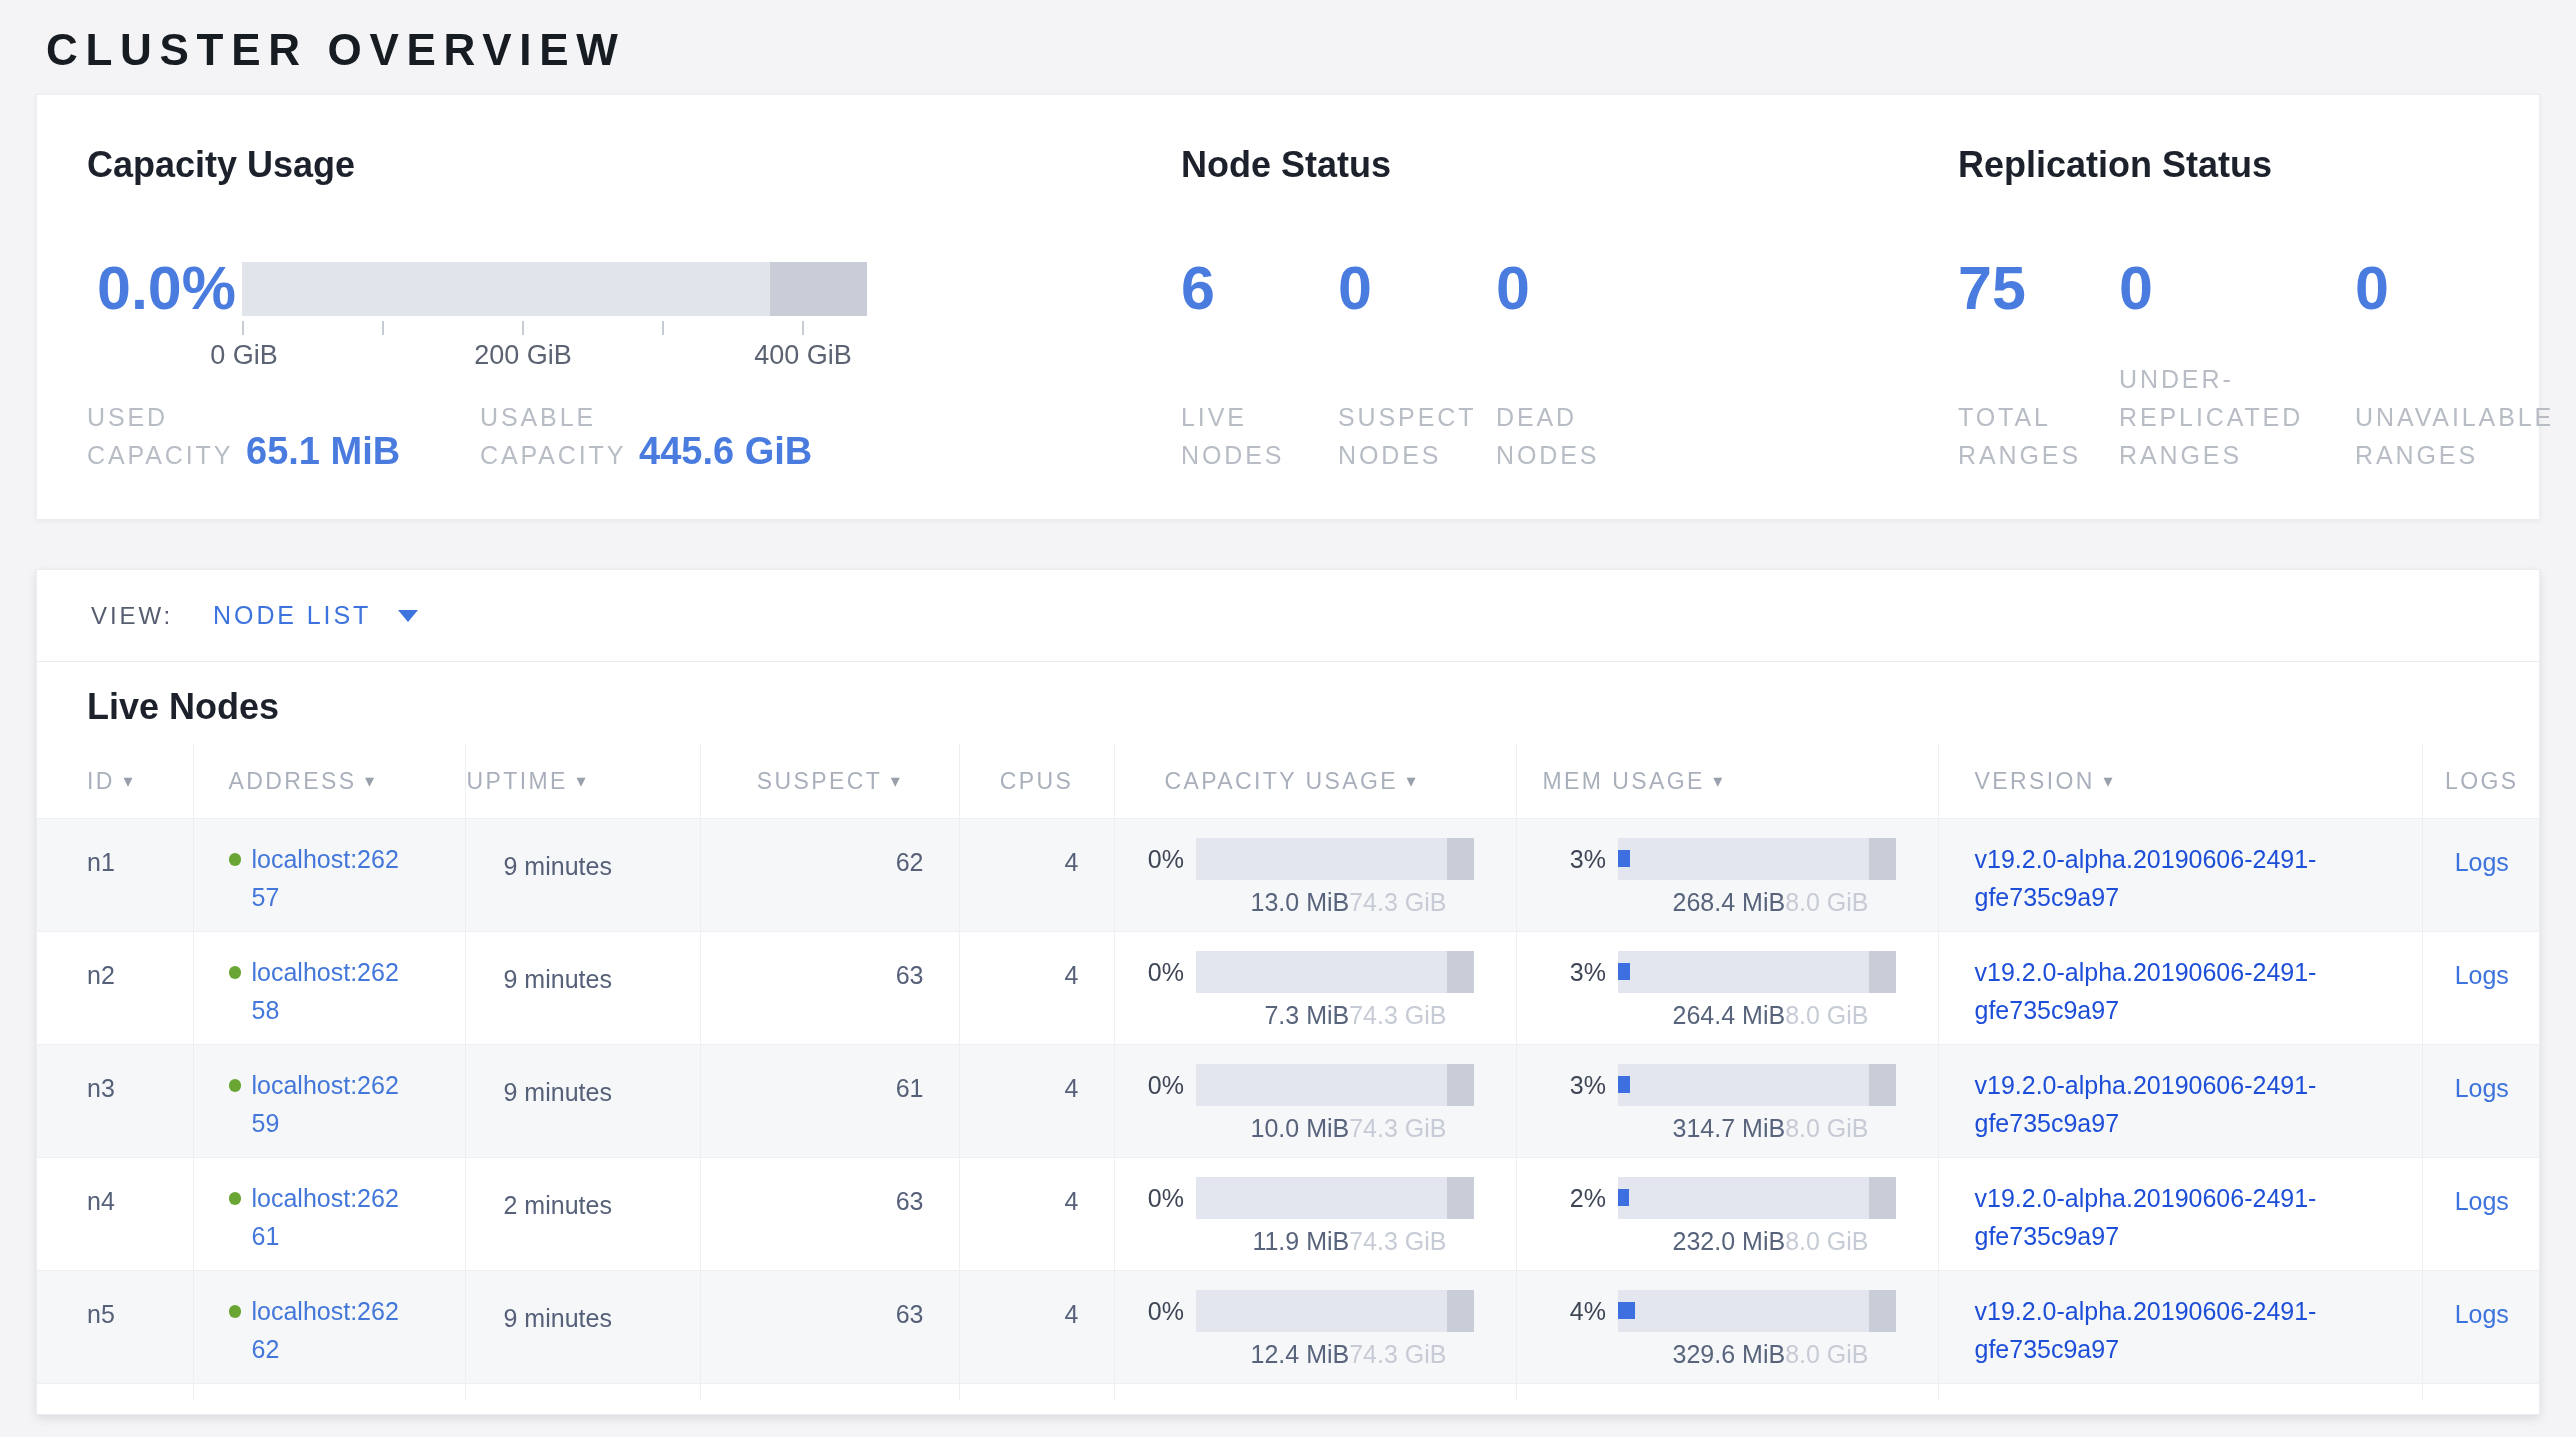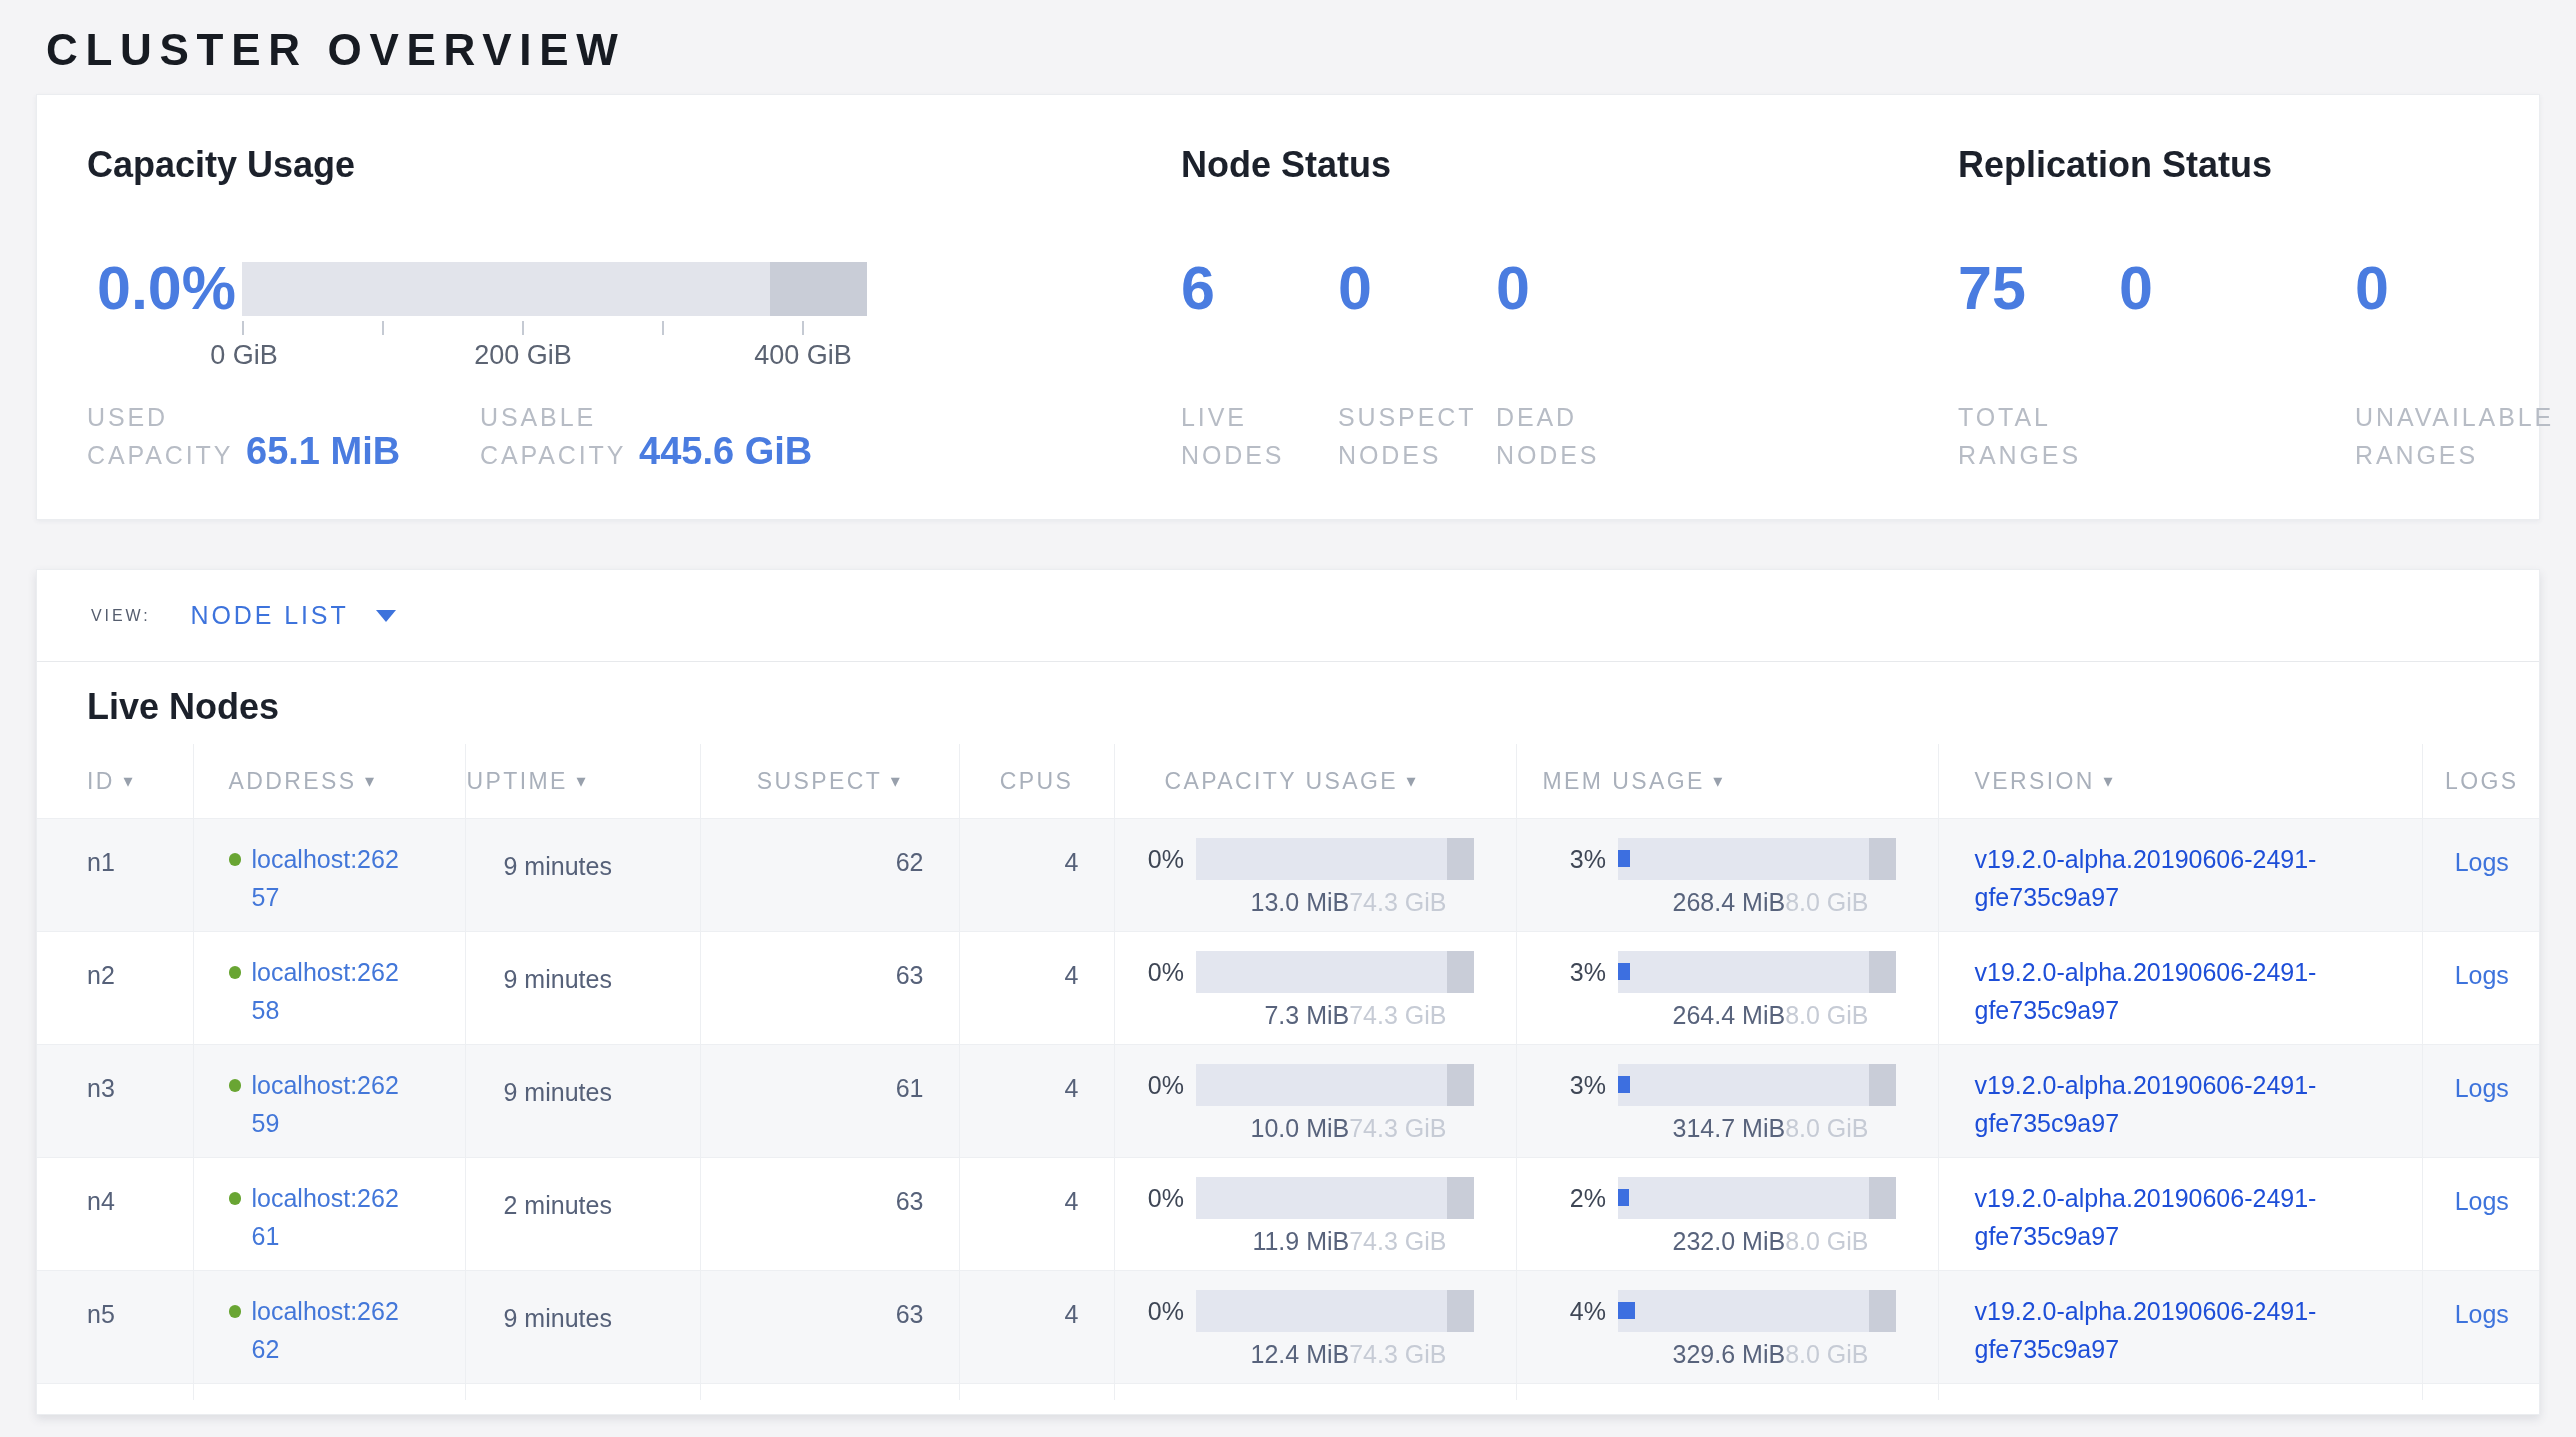--- a/index.html
+++ b/index.html
@@ -64,21 +64,21 @@
     height:846px;
     background:#ffffff;
     border:1px solid #ebedf0;
     box-shadow:0 3.8px 8.6px rgba(60,70,95,.13);
     overflow:hidden;
   }
   .view-bar {
     height:92px; border-bottom:1.9px solid #e7e9ec;
     display:flex; align-items:center; padding-left:54px;
   }
-  .view-label { font-size:16px; letter-spacing:2.9px; color:#555d6e; }
+  .view-label { font-size:24px; letter-spacing:2.9px; color:#555d6e; }
   .view-select {
     margin-left:40px; display:flex; align-items:center; cursor:pointer;
     font-size:25px; letter-spacing:2.9px; color:#3d73dc;
   }
   .view-caret {
     margin-left:27px; width:0; height:0;
     border-left:10.5px solid transparent; border-right:10.5px solid transparent;
     border-top:12.5px solid #3d73dc;
   }
   .nodes-title {
@@ -172,20 +172,21 @@
   <div class="big-num" style="left:1459px">0</div>
   <div class="stat-label" style="left:1144px;width:134px">LIVE NODES</div>
   <div class="stat-label" style="left:1301px;width:144px">SUSPECT NODES</div>
   <div class="stat-label" style="left:1459px;width:144px">DEAD NODES</div>
 
   <h2 class="sec-title" style="left:1921px">Replication Status</h2>
   <div class="big-num" style="left:1921px">75</div>
   <div class="big-num" style="left:2082px">0</div>
   <div class="big-num" style="left:2318px">0</div>
   <div class="stat-label" style="left:1921px;width:158px">TOTAL RANGES</div>
+  <div class="stat-label" style="left:2082px;width:206px">UNDER-REPLICATED RANGES</div>
   <div class="stat-label" style="left:2318px;width:235px">UNAVAILABLE RANGES</div>
 </div>
 
 <div class="main-card">
 
   <div class="view-bar">
     <span class="view-label">VIEW:</span>
     <span class="view-select">
       <span>NODE LIST</span>
       <span class="view-caret"></span>

